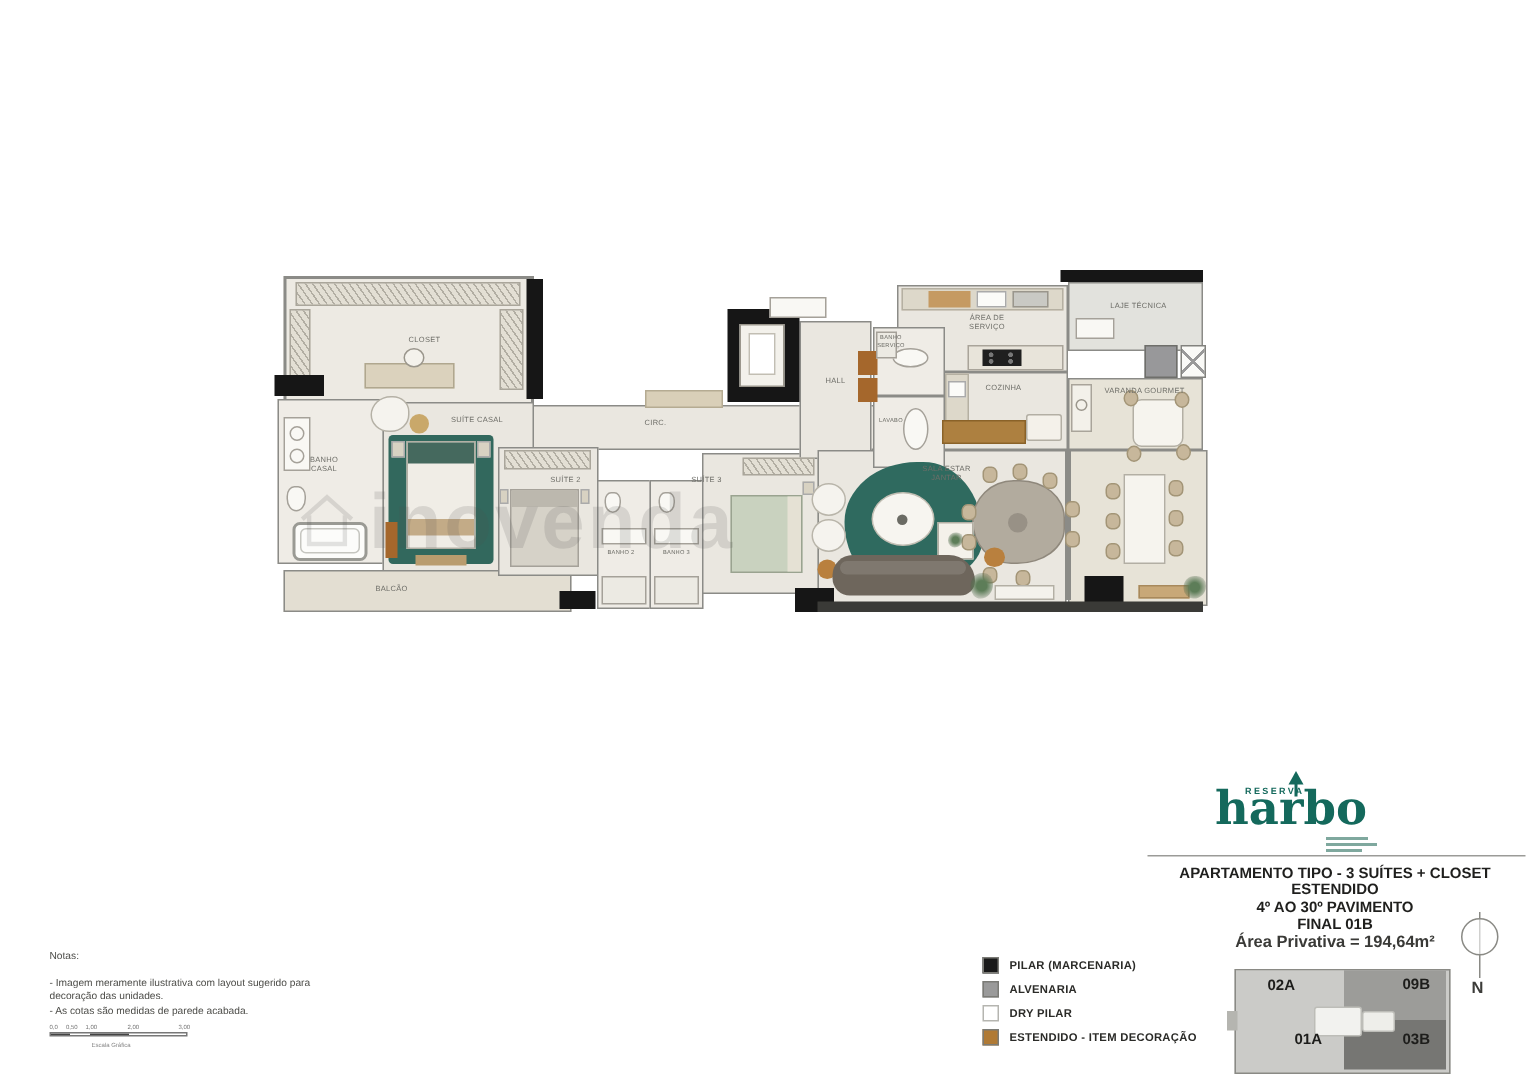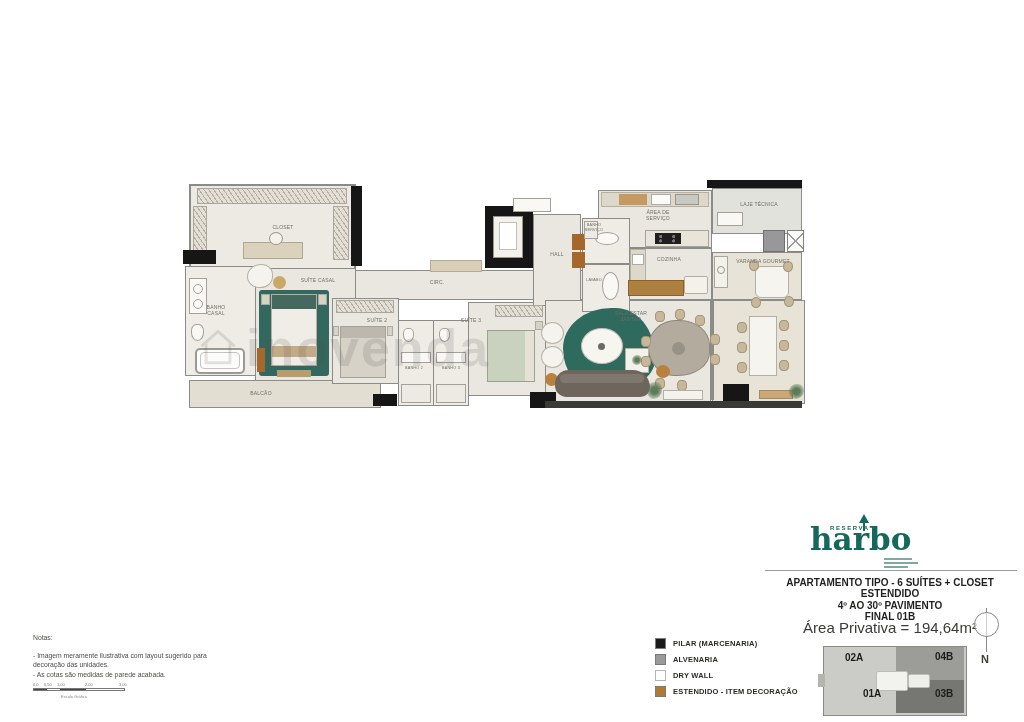--- a/index.html
+++ b/index.html
@@ -25,21 +25,21 @@
   #watermark{position:absolute;left:196px;top:318px;display:flex;align-items:center;gap:6px;
       opacity:.15;z-index:60;pointer-events:none;color:#4e4e4e;}
   #watermark .wm-text{font-size:52px;font-weight:bold;letter-spacing:2px;}
   
   .lg-row{position:absolute;display:flex;align-items:center;gap:7px;height:12px;}
   .lg-sw{width:11px;height:11px;border:1px solid #7b7b76;box-sizing:border-box;flex:0 0 auto;}
   .lg-tx{font-size:7.5px;font-weight:bold;color:#2b2b28;letter-spacing:.2px;white-space:nowrap;}
   
   #titleblock{position:absolute;left:762px;top:577px;width:256px;text-align:center;}
   #titleblock .tl{font-size:10px;font-weight:bold;color:#1f1f1d;line-height:11.3px;}
-  #titleblock .ta{font-size:15px;color:#3a3a37;line-height:12px;}
+  #titleblock .ta{font-size:11px;color:#3a3a37;line-height:12px;font-weight:bold;}
   
   .nt{position:absolute;font-size:6.8px;color:#4c4c48;}
   
   #keyplan{position:absolute;left:823px;top:646px;width:142px;height:68px;
       background:#cbcbc8;border:1px solid #8a8a85;}
   .kp-lb{position:absolute;font-size:10px;font-weight:bold;color:#1d1d1b;z-index:5;}
   .serif{font-family:"DejaVu Serif","Liberation Serif",serif;}
 </style>
 </head>
 <body>
@@ -230,39 +230,39 @@
       <rect x="7" y="8" width="2" height="9" fill="#14695c"></rect>
     </svg>
     <span class="abs" style="left:84px;top:44px;width:28px;height:2px;background:#7fa89e;"></span>
     <span class="abs" style="left:84px;top:48px;width:34px;height:2px;background:#7fa89e;"></span>
     <span class="abs" style="left:84px;top:52px;width:24px;height:2px;background:#7fa89e;"></span>
   </div>
 
   <div class="abs" style="left:765px;top:570px;width:252px;height:0;border-top:1px solid #9b9b98;"></div>
 
   <div id="titleblock">
-    <div class="tl">APARTAMENTO TIPO - 6 SUÍTES + CLOSET</div>
+    <div class="tl">APARTAMENTO TIPO - 3 SUÍTES + CLOSET</div>
     <div class="tl">ESTENDIDO</div>
     <div class="tl">4º AO 30º PAVIMENTO</div>
     <div class="tl">FINAL 01B</div>
     <div class="ta">Área Privativa = 194,64m²</div>
   </div>
 
   <div class="abs" style="left:653px;top:634px;width:210px;height:66px;">
     <div class="lg-row" style="left:2px;top:3px;">
       <span class="lg-sw" style="background-color: rgb(26, 26, 26);"></span>
       <span class="lg-tx">PILAR (MARCENARIA)</span>
     </div>
     <div class="lg-row" style="left:2px;top:19px;">
       <span class="lg-sw" style="background-color: rgb(154, 154, 154);"></span>
       <span class="lg-tx">ALVENARIA</span>
     </div>
     <div class="lg-row" style="left:2px;top:35px;">
       <span class="lg-sw" style="border-color: rgb(181, 181, 176); background-color: rgb(255, 255, 255);"></span>
-      <span class="lg-tx">DRY WALL</span>
+      <span class="lg-tx">DRY PILAR</span>
     </div>
     <div class="lg-row" style="left:2px;top:51px;">
       <span class="lg-sw" style="background-color: rgb(176, 122, 53);"></span>
       <span class="lg-tx">ESTENDIDO - ITEM DECORAÇÃO</span>
     </div>
   </div>
 
   <div class="abs" style="left:33px;top:630px;width:230px;height:80px;">
     <div class="nt" style="left:0;top:4px;">Notas:</div>
     <div class="nt" style="left:0;top:22px;">- Imagem meramente ilustrativa com layout sugerido para</div>
@@ -282,21 +282,21 @@
   </div>
 
   <div id="keyplan">
     <div class="abs" style="left:0;top:0;width:72px;height:66px;background:#cbcbc8;"></div>
     <div class="abs" style="left:72px;top:0;width:68px;height:33px;background:#9c9c99;"></div>
     <div class="abs" style="left:72px;top:33px;width:68px;height:33px;background:#767673;"></div>
     <div class="abs" style="left:52px;top:24px;width:32px;height:20px;background:#f2f2ef;border:1px solid #bdbdb8;border-radius:2px;z-index:4;"></div>
     <div class="abs" style="left:84px;top:27px;width:22px;height:14px;background:#eeeeea;border:1px solid #bdbdb8;border-radius:2px;z-index:4;"></div>
     <div class="abs" style="left:-6px;top:27px;width:7px;height:13px;background:#b5b5b0;"></div>
     <span class="kp-lb" style="left:21px;top:5px;">02A</span>
-    <span class="kp-lb" style="left:111px;top:4px;">04B</span>
+    <span class="kp-lb" style="left:111px;top:4px;">09B</span>
     <span class="kp-lb" style="left:19px;top:41px;padding-left:20px;">01A</span>
     <span class="kp-lb" style="left:111px;top:41px;">03B</span>
   </div>
 
   <div class="abs" style="left:968px;top:608px;width:40px;height:60px;">
     <span class="abs" style="left:18px;top:0;width:1px;height:44px;background:#8a8a85;"></span>
     <span class="abs" style="left:6px;top:4px;width:25px;height:25px;border:1px solid #8a8a85;border-radius:50%;background:rgba(255,255,255,.6);"></span>
     <span class="abs" style="left:13px;top:45px;font-size:11px;font-weight:bold;color:#3c3c39;">N</span>
   </div>
 

